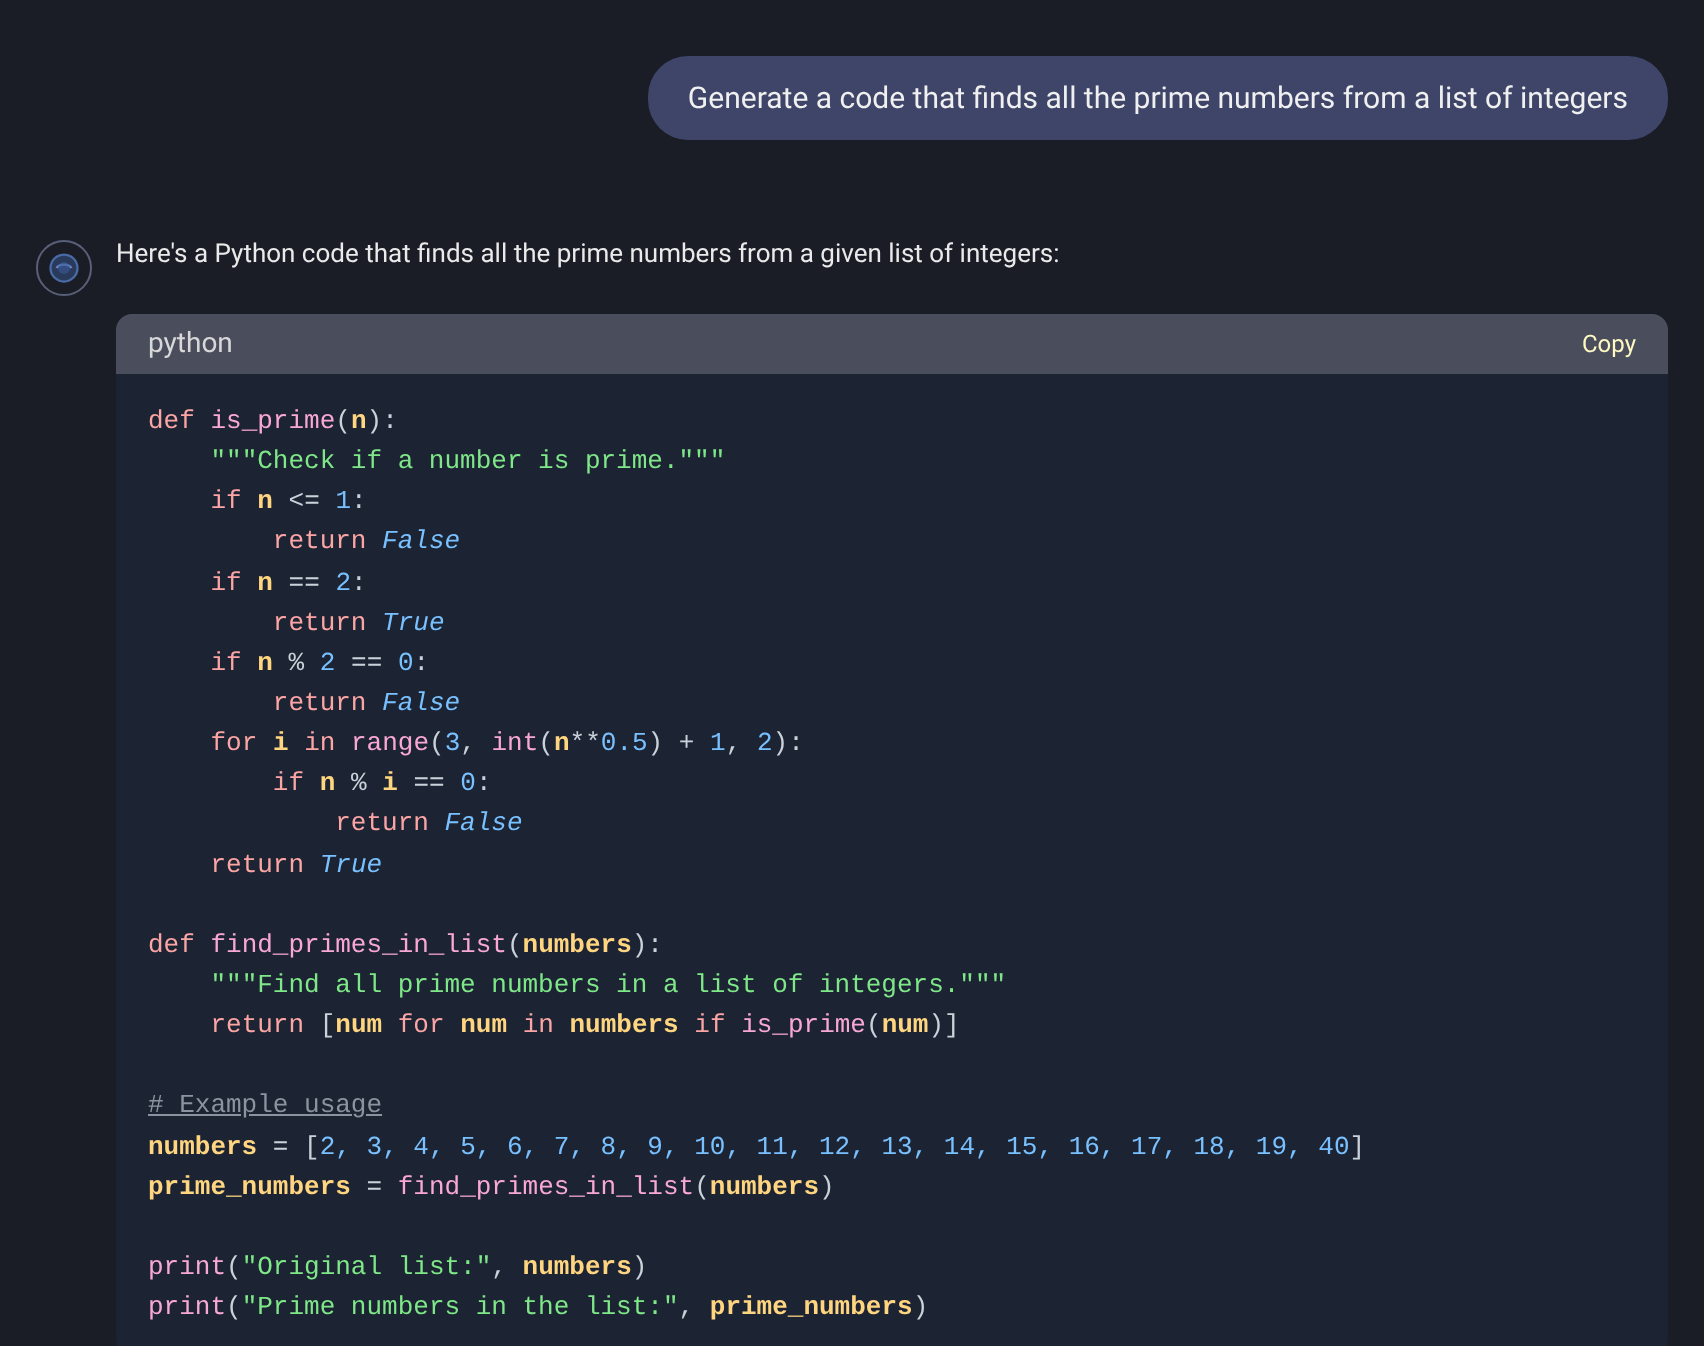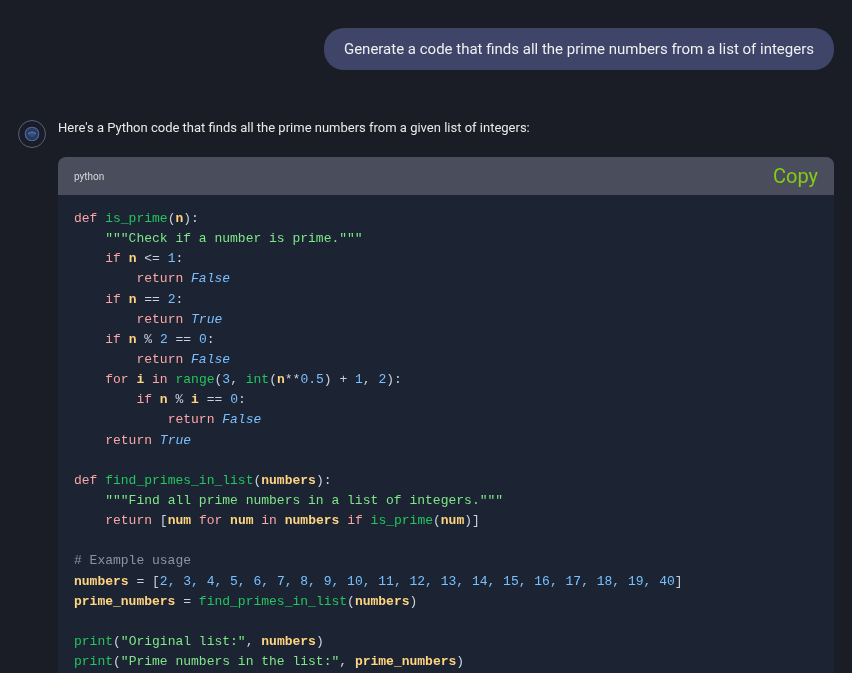--- a/index.html
+++ b/index.html
@@ -65,44 +65,44 @@
     }
     .code-header {
       background-color: #4a4d5c;
       display: flex;
       justify-content: space-between;
       align-items: center;
       padding: 7px 16px;
     }
     .code-lang {
       color: #d8d8d8;
-      font-size: 10px;
+      font-size: 14px;
     }
     .copy-btn {
-      color: #84cc16;
-      font-size: 20px;
+      color: #fef9c3;
+      font-size: 12px;
       cursor: pointer;
       background: none;
       border: none;
       font-family: inherit;
     }
     .code-content {
       padding: 14px 16px;
       font-family: 'Consolas', 'Monaco', 'Courier New', monospace;
       font-size: 13px;
       line-height: 1.55;
       white-space: pre;
       color: #c9d1d9;
     }
     .kw { color: #fca5a5; }
-    .fn { color: #22c55e; }
+    .fn { color: #f9a8d4; }
     .var { color: #ffd580; font-weight: bold; }
     .str { color: #7ee787; }
     .num { color: #79c0ff; }
-    .cm { color: #8b949e; }
+    .cm { color: #8b949e; text-decoration: underline; }
     .op { color: #c9d1d9; }
     .pn { color: #c9d1d9; }
     .bi { color: #79c0ff; font-style: italic; }
   </style>
 </head>
 <body>
 
 <div class="user-message-row">
   <div class="user-message">
     <span>Generate a code that finds all the prime numbers from a list of integers</span>

